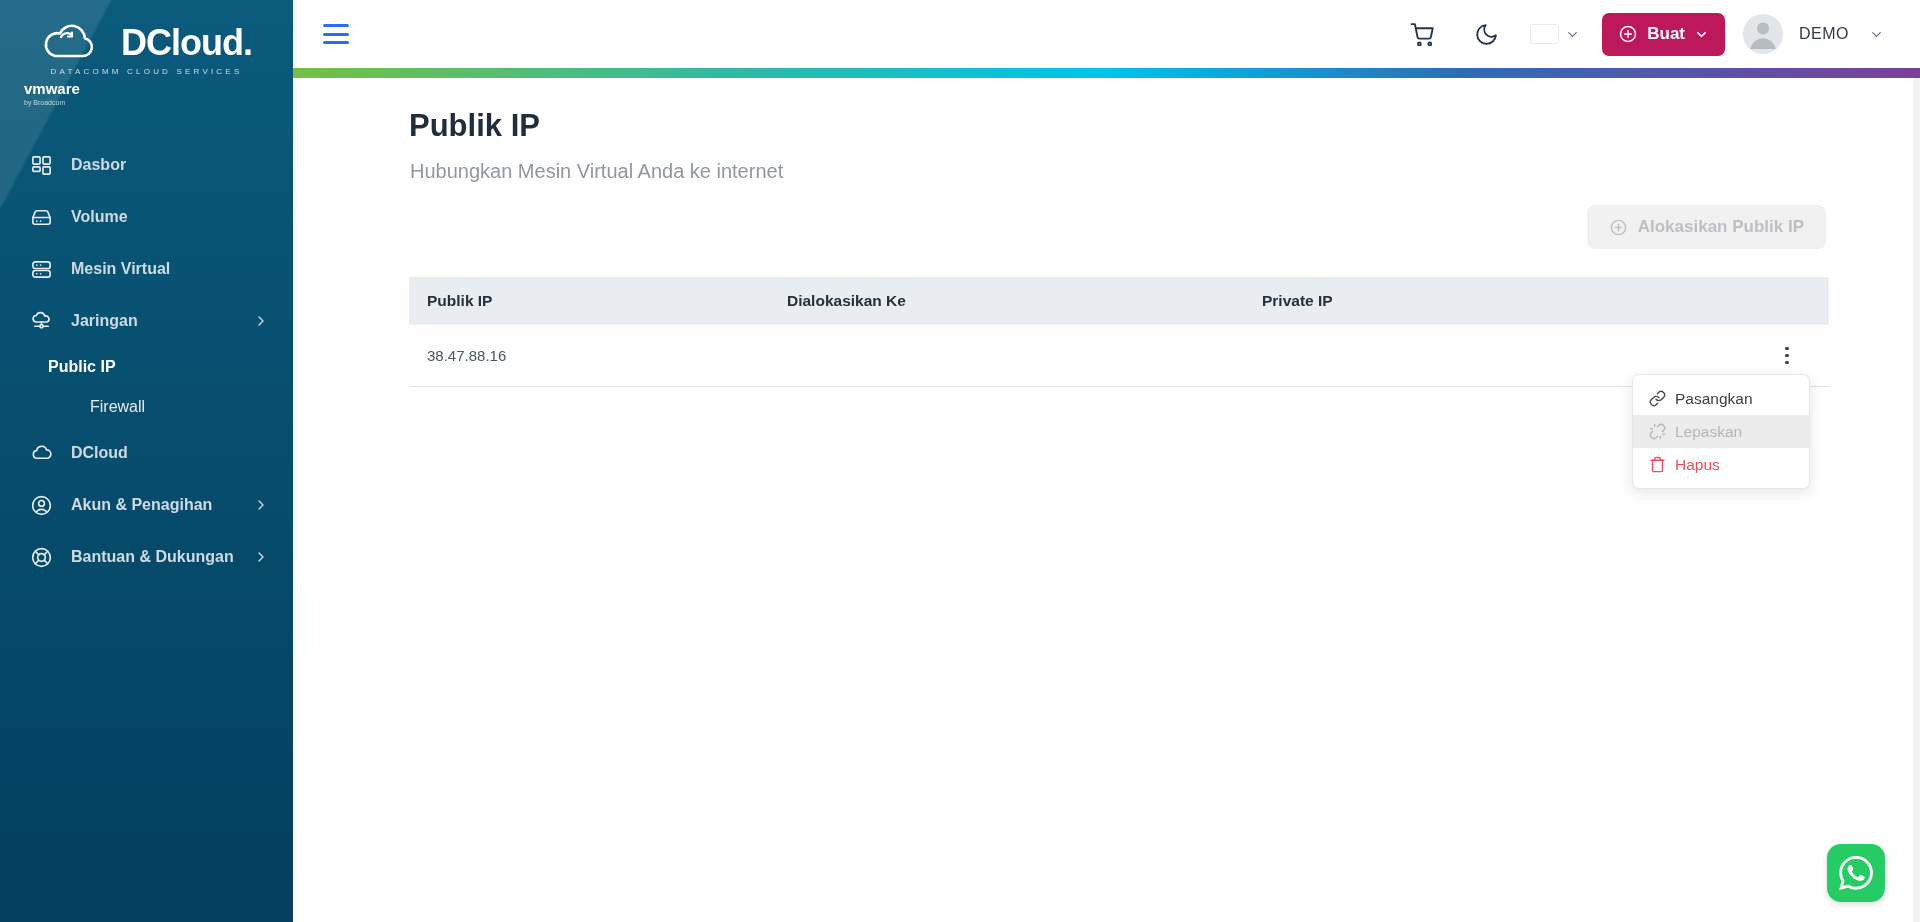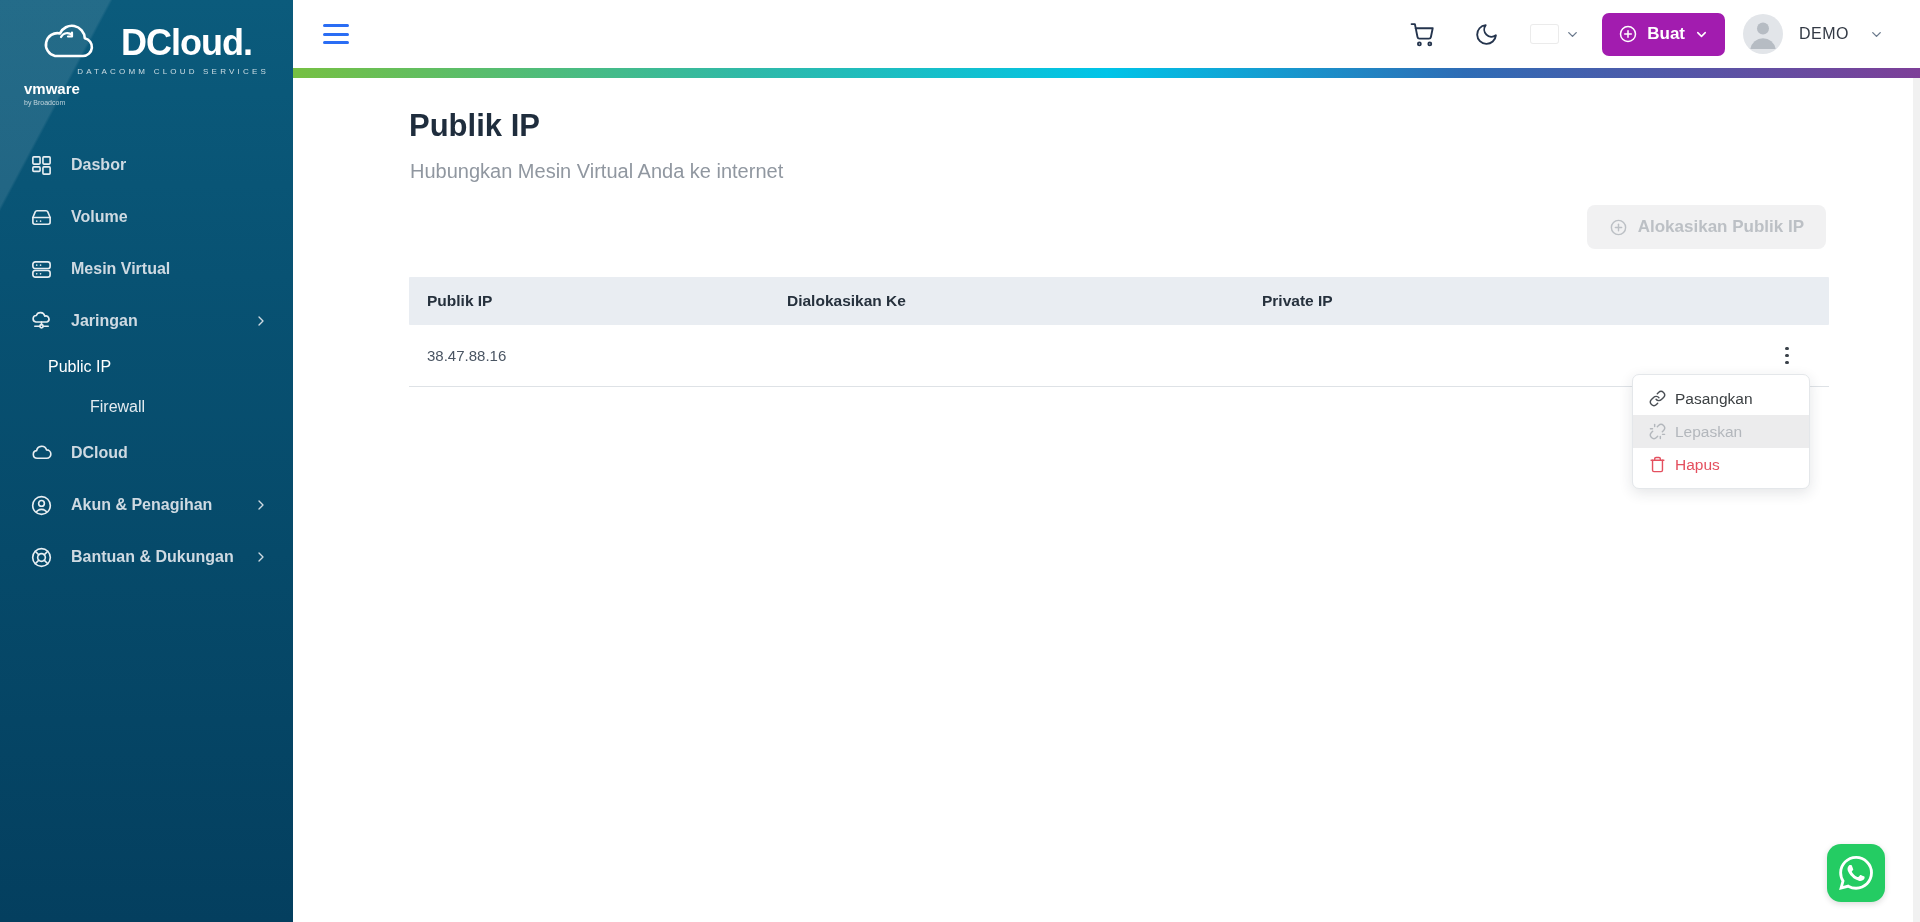--- a/index.html
+++ b/index.html
@@ -10,39 +10,39 @@
   
   .sidebar { position:absolute; left:0; top:0; width:293px; height:922px;
     background-image:
       linear-gradient(118deg, rgba(255,255,255,0.10) 0%, rgba(255,255,255,0.10) 14%, rgba(255,255,255,0) 14.4%),
       linear-gradient(180deg, #0b5b7c 0%, #085273 30%, #064a6a 60%, #043f5f 100%);
     color:#d5dee5; z-index:3; }
   .logo-block { padding:22px 24px 0 24px; cursor:pointer; }
   .logo-row { display:flex; align-items:center; justify-content:center; gap:24px; }
   .logo-cloud { width:56px; height:40px; }
   .logo-brand { font-size:36px; font-weight:bold; color:#fff; letter-spacing:-1px; }
-  .logo-tagline { text-align:right; font-size:8px; letter-spacing:3.2px; color:rgba(255,255,255,0.78);
+  .logo-tagline { text-align:center; font-size:8px; letter-spacing:3.2px; color:rgba(255,255,255,0.78);
     margin-top:3px; white-space:nowrap; }
   .logo-vendor { text-align:left; padding-right:16px; margin-top:4px; }
   .logo-vendor .vm { font-size:15px; font-weight:bold; color:#fff; letter-spacing:0; }
   .logo-vendor .bb { font-size:7px; color:rgba(255,255,255,0.7); display:block; margin-top:1px; }
 
   .nav { position:absolute; left:0; top:139px; width:293px; }
   .nav-item { display:flex; align-items:center; height:52px; padding:0 24px 0 30px;
     cursor:pointer; color:#cfdae2; font-size:16px; font-weight:bold; }
   .nav-item .ic { width:23px; height:23px; margin-right:18px; flex:0 0 auto; }
   .nav-item .ic svg { width:100%; height:100%; stroke:#e8eef2; fill:none;
     stroke-width:1.7; stroke-linecap:round; stroke-linejoin:round; }
   .nav-item .grow { flex:1; }
   .nav-item .chev { width:16px; height:16px; }
   .nav-item .chev svg { width:100%; height:100%; stroke:#cfdae2; fill:none; stroke-width:2;
     stroke-linecap:round; stroke-linejoin:round; }
   .nav-sub { display:flex; align-items:center; height:40px; padding-left:90px;
     cursor:pointer; font-size:16px; color:#e3ebf0; font-weight:normal; }
-  .nav-sub.active { color:#ffffff; font-weight:normal;padding-left:48px; }
+  .nav-sub.active { color:#ffffff; font-weight:bold;padding-left:48px; }
 
   
   .topbar { position:absolute; left:293px; top:0; width:1627px; height:68px; background:#fff;
     display:flex; align-items:center; z-index:2; }
   .hamburger { margin-left:30px; width:26px; height:20px; display:flex; flex-direction:column;
     justify-content:space-between; cursor:pointer; }
   .hamburger span { display:block; height:3px; border-radius:2px; background:#2a6df4; }
   .topbar-right { margin-left:auto; display:flex; align-items:center; padding-right:36px; }
   .tb-icon { width:25px; height:25px; cursor:pointer; }
   .tb-icon svg { width:100%; height:100%; stroke:#24344d; fill:none; stroke-width:1.8;
@@ -50,21 +50,21 @@
   .tb-cart { margin-right:39px; }
   .tb-moon { margin-right:32px; }
   .lang { display:flex; align-items:center; gap:7px; cursor:pointer; margin-right:22px; }
   .flag { width:27px; height:18px; border-radius:2px; overflow:hidden;
     box-shadow:0 0 0 1px rgba(0,0,0,0.08); }
   .flag .t { height:50%; background:#cf142b; }
   .flag .b { height:50%; background:#f4e9e9; }
   .chev-sm { width:15px; height:15px; }
   .chev-sm svg { width:100%; height:100%; stroke:#6b7a8d; fill:none; stroke-width:2.2;
     stroke-linecap:round; stroke-linejoin:round; }
-  .btn-create { display:flex; align-items:center; gap:9px; background:#a21caf; color:#fff;
+  .btn-create { display:flex; align-items:center; gap:9px; background:#be185d; color:#fff;
     border:none; border-radius:7px; height:43px; padding:0 16px; font-size:17px; font-weight:bold;
     cursor:pointer; font-family:inherit; margin-right:18px; }
   .btn-create .pc { width:20px; height:20px; }
   .btn-create .pc svg { width:100%; height:100%; stroke:#fff; fill:none; stroke-width:1.8;
     stroke-linecap:round; }
   .btn-create .cv { width:15px; height:15px; }
   .btn-create .cv svg { width:100%; height:100%; stroke:#fff; fill:none; stroke-width:2.4;
     stroke-linecap:round; stroke-linejoin:round; }
   .avatar { width:40px; height:40px; border-radius:50%; background:#e2e5e9; overflow:hidden;
     margin-right:16px; cursor:pointer; flex:0 0 auto; }

